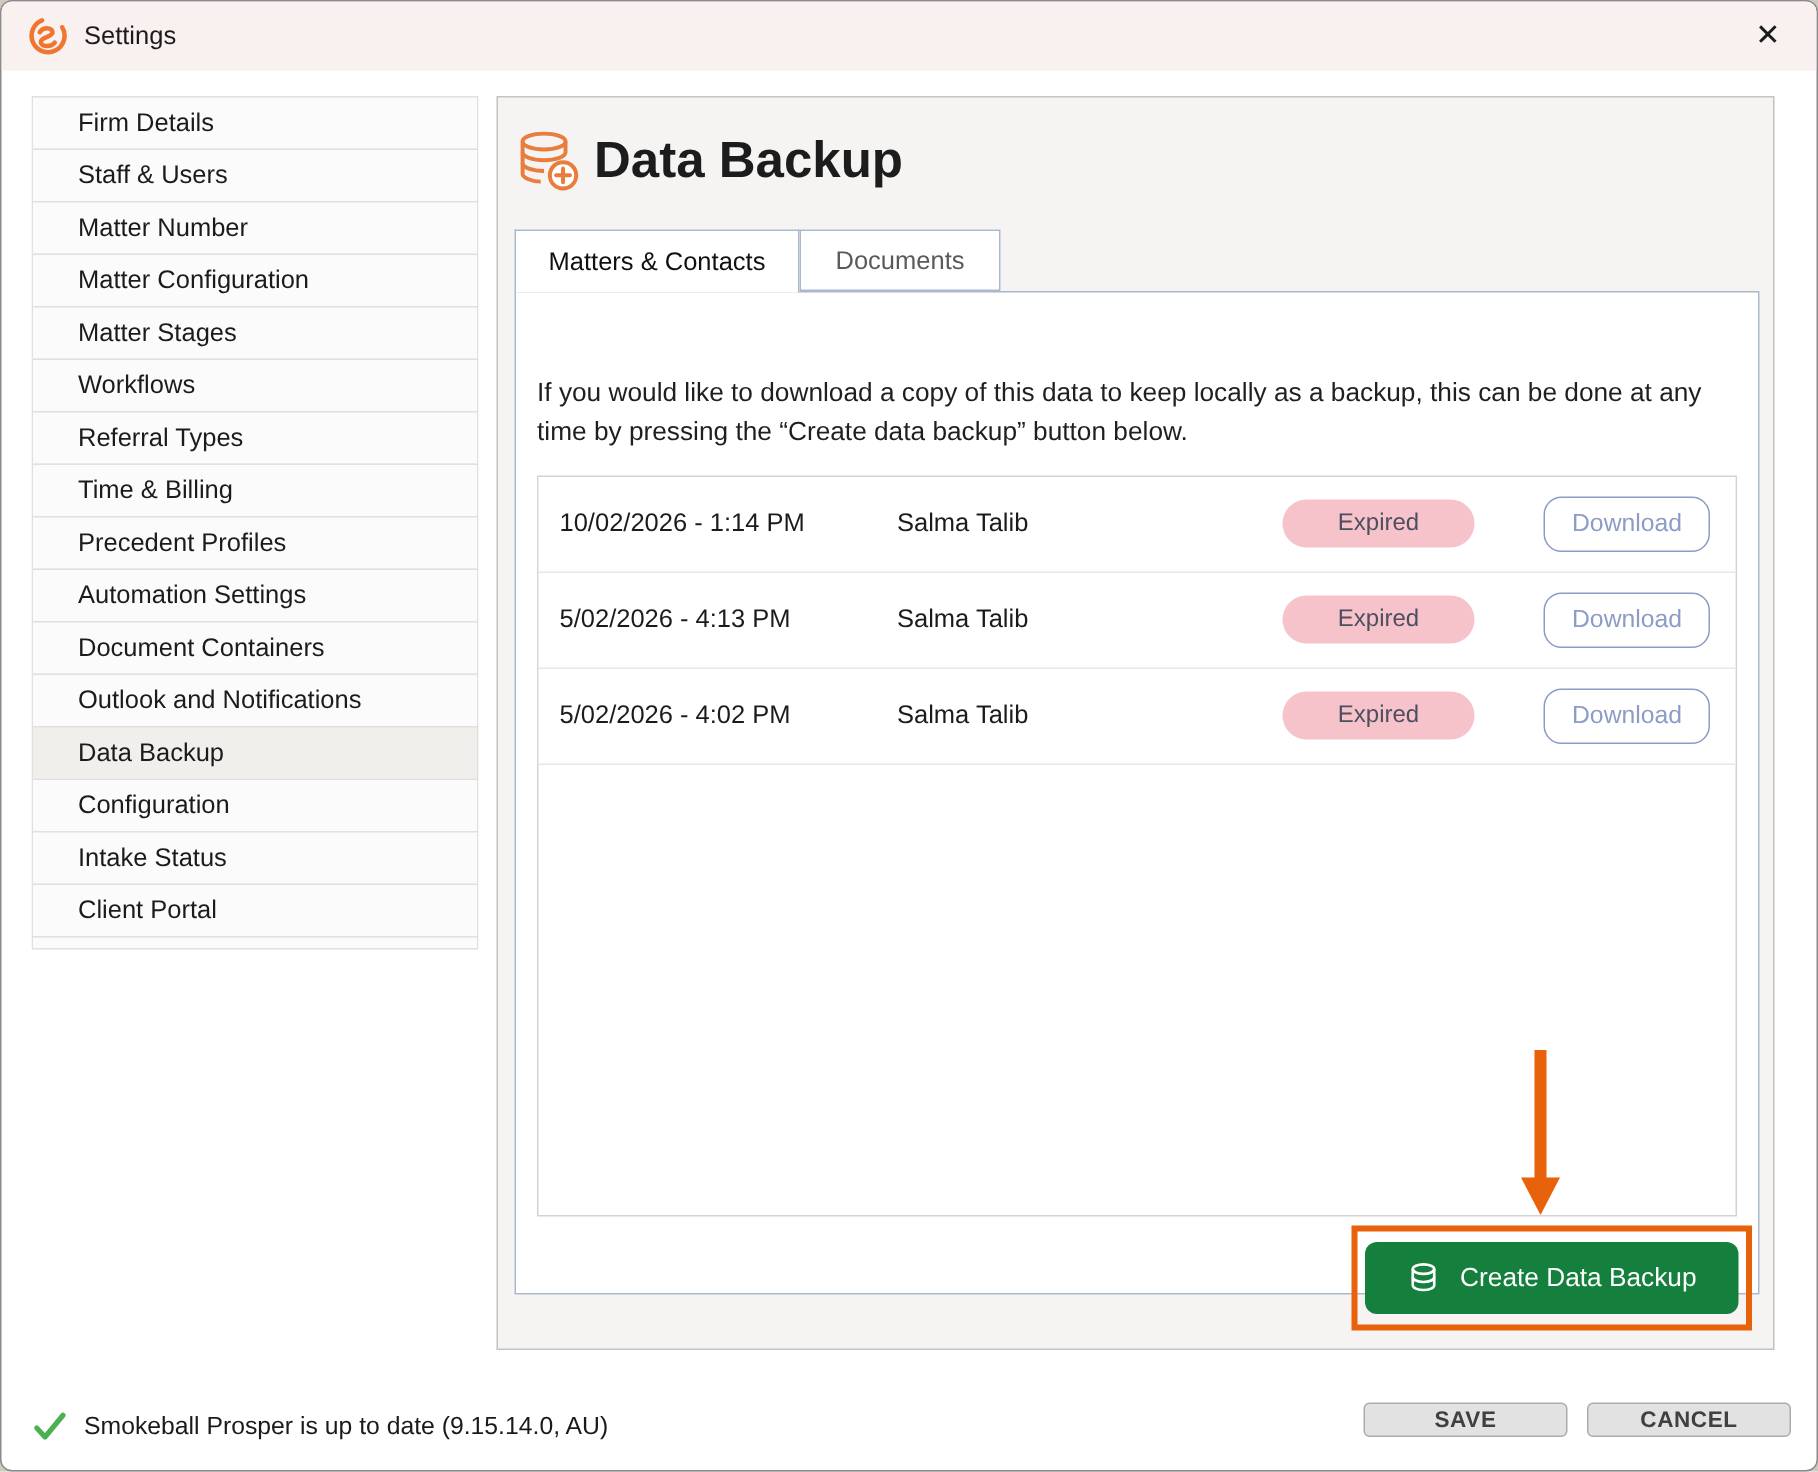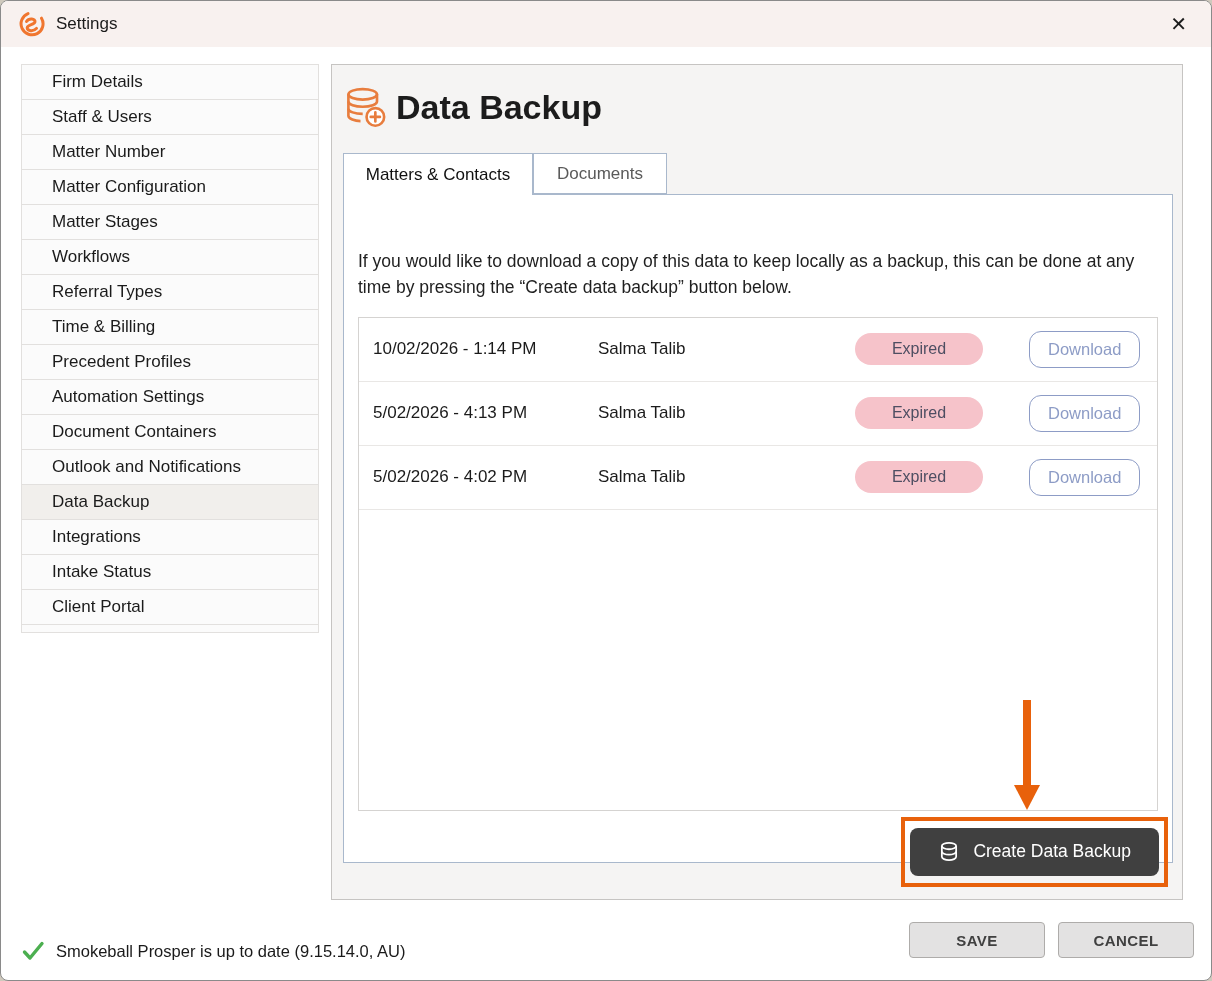--- a/index.html
+++ b/index.html
@@ -54,29 +54,29 @@
     align-items:center; border-bottom:1px solid #e9e7e5; background:#fff; }
   .t-row .cell{ padding-left:14px; font-size:17px; color:#1b1b1b; }
   .badge{ display:inline-block; background:#f6c3ca; color:#4e4e62; font-size:16px;
     padding:7px 0; width:128px; text-align:center; border-radius:19px; }
   .dl-btn{ background:#fff; border:1.6px solid #8d9cc6; color:#8d9cc6; font-size:16.5px;
     font-family:inherit; padding:8px 18px; border-radius:12px; cursor:pointer; margin-left:24px; }
 
   
   .create-row{ display:flex; justify-content:flex-end; margin-top:6px; margin-right:-10px; }
   .hl-box{ border:4px solid #e8610b; padding:7px 5px; }
-  .create-btn{ display:flex; align-items:center; gap:13px; background:#404040; color:#fff;
+  .create-btn{ display:flex; align-items:center; gap:13px; background:#15803d; color:#fff;
     border:none; border-radius:8px; padding:13px 28px; font-size:17.5px; font-family:inherit; cursor:pointer; }
   .arrow-svg{ position:absolute; left:1011px; top:699px; z-index:5; pointer-events:none; }
 
   
   .statusbar{ position:absolute; left:20px; bottom:17px; display:flex; align-items:center; gap:11px; }
   .statusbar .s-text{ font-size:16.5px; color:#1a1a1a; }
   .footer-btns{ position:absolute; right:17px; bottom:22px; display:flex; gap:13px; }
-  .gray-btn{ width:136px; height:36px; background:#e3e2e2; border:1px solid #aeacaa;
+  .gray-btn{ width:136px; height:23px; background:#e3e2e2; border:1px solid #aeacaa;
     border-radius:4px; font-size:15px; font-weight:600; letter-spacing:0.4px; color:#404040;
     font-family:inherit; cursor:pointer; }
 </style>
 </head>
 <body>
 
 <div class="window">
 
   <div class="titlebar">
     <svg width="26" height="26" viewBox="0 0 26 26">
@@ -121,21 +121,21 @@
     <div class="sb-item">
         <span>Document Containers</span>
       </div>
     <div class="sb-item">
         <span>Outlook and Notifications</span>
       </div>
     <div class="sb-item selected">
         <span>Data Backup</span>
       </div>
     <div class="sb-item">
-        <span>Integrations</span>
+        <span>Configuration</span>
       </div>
     <div class="sb-item">
         <span>Intake Status</span>
       </div>
     <div class="sb-item">
         <span>Client Portal</span>
       </div>
     <div class="sb-item partial"></div>
   </div>
 

